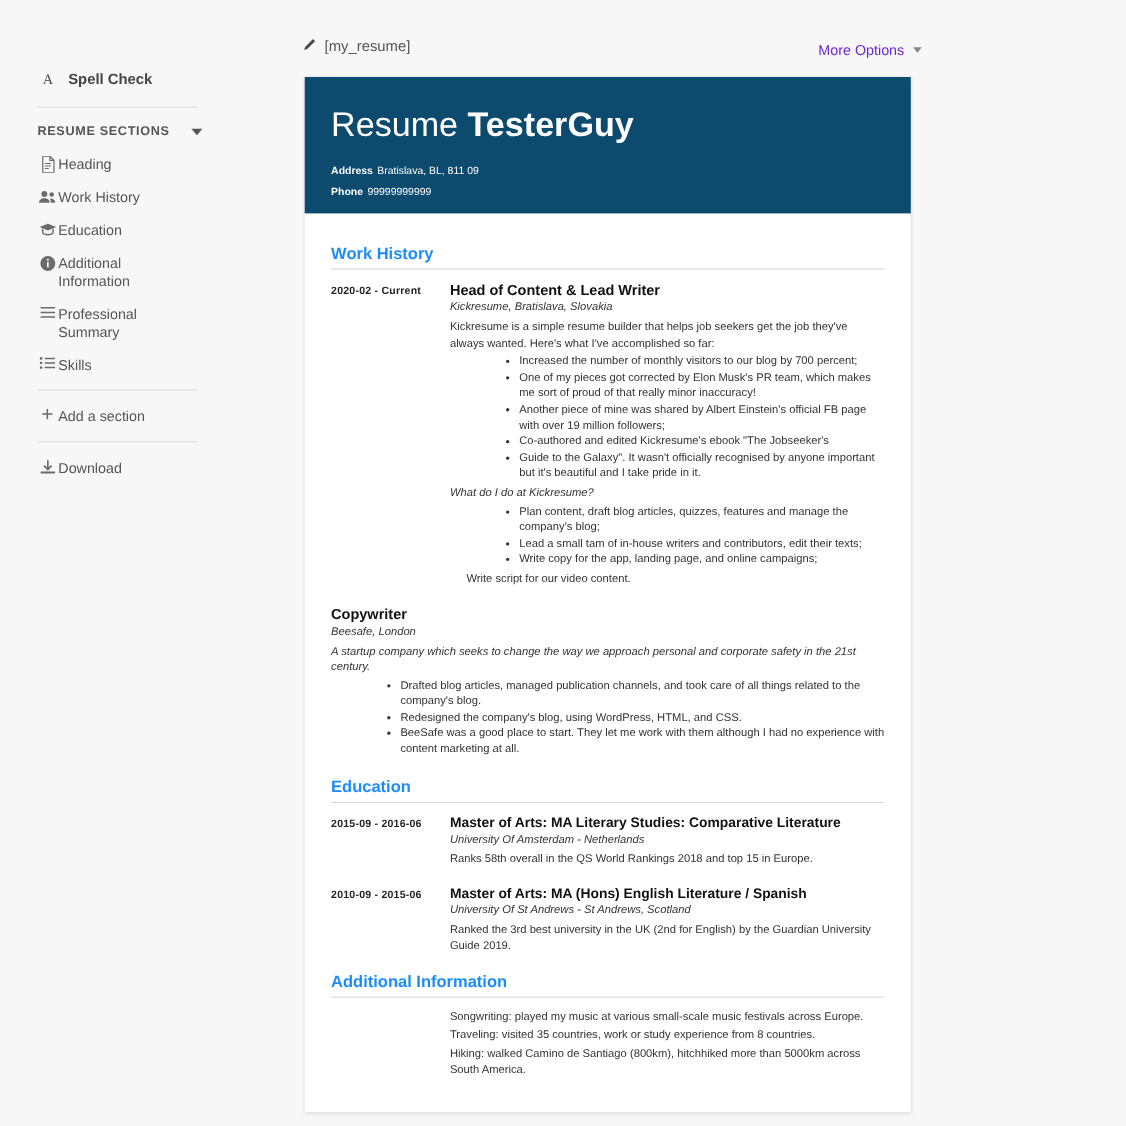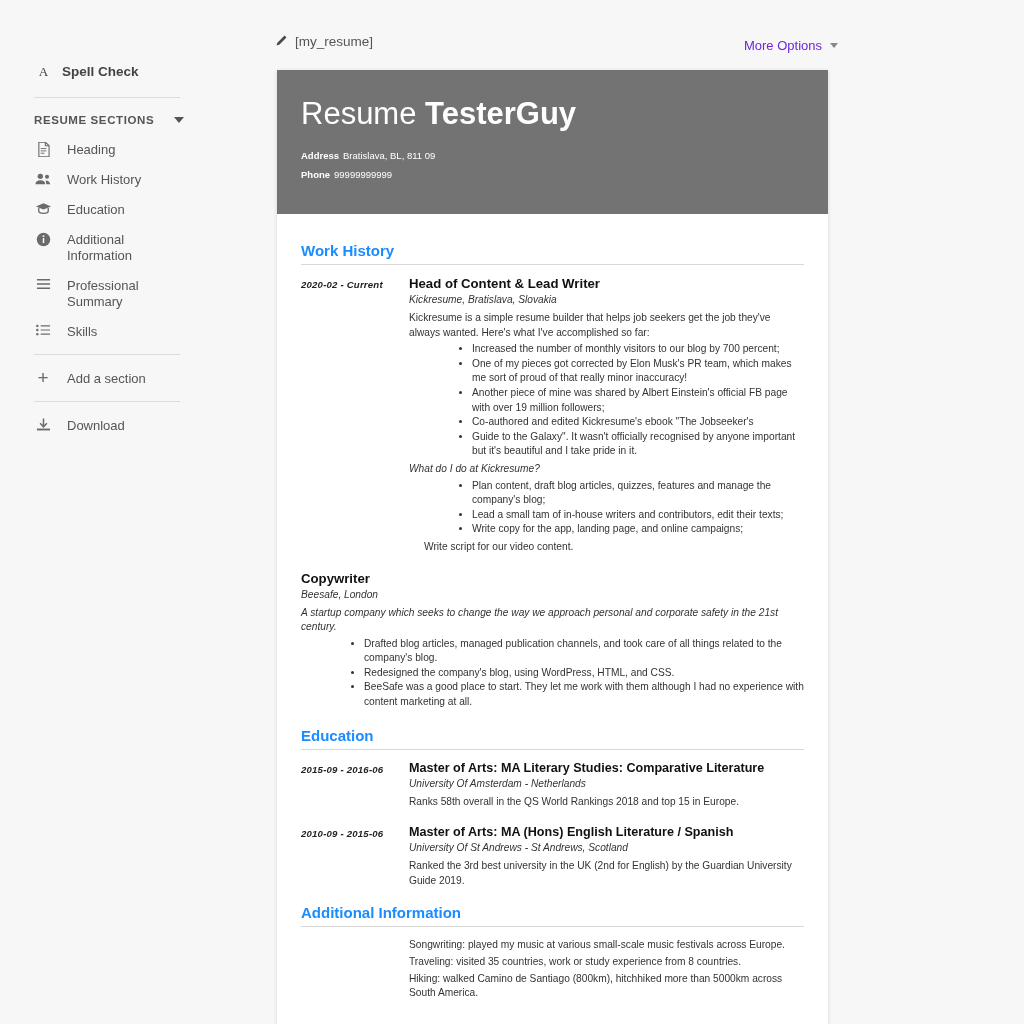--- a/index.html
+++ b/index.html
@@ -59,21 +59,21 @@
   }
   .caret {
     width: 0; height: 0;
     border-left: 5px solid transparent;
     border-right: 5px solid transparent;
     border-top: 6px solid #555;
   }
   .nav-item {
     display: flex;
     align-items: flex-start;
-    gap: 15px;
+    gap: 1px;
     margin-bottom: 14px;
     cursor: pointer;
   }
   .nav-item .label {
     font-size: 13px;
     color: #555;
     line-height: 16px;
   }
   .nav-item .label .l2 { display: block; }
   .add-section .label, .download .label {
@@ -120,24 +120,24 @@
   
   .doc {
     position: absolute;
     left: 277px; top: 70px;
     width: 551px;
     min-height: 897px;
     background: #fff;
     box-shadow: 0 1px 4px rgba(0,0,0,0.14);
   }
   .doc-header {
-    background: #737373;
+    background: #0c4a6e;
     color: #fff;
     padding: 26px 24px 20px 24px;
-    height: 144px;
+    height: 124px;
   }
   .doc-name {
     font-size: 31px;
     font-weight: 300;
     line-height: 36px;
     margin-bottom: 16px;
   }
   .doc-name b { font-weight: bold; }
   .contact-row {
     font-size: 9.5px;
@@ -159,21 +159,20 @@
   }
   .entry { display: flex; margin-bottom: 14px; }
   .entry .dates {
     width: 108px;
     min-width: 108px;
     font-size: 9.6px;
     font-weight: bold;
     color: #222;
     letter-spacing: 0.2px;
     padding-top: 3px;
-    font-style: italic;
   }
   .entry .content { flex: 1; }
   .job-title {
     font-size: 13.2px;
     font-weight: bold;
     color: #111;
     margin-bottom: 3px;
   }
   .job-sub {
     font-size: 10.2px;

